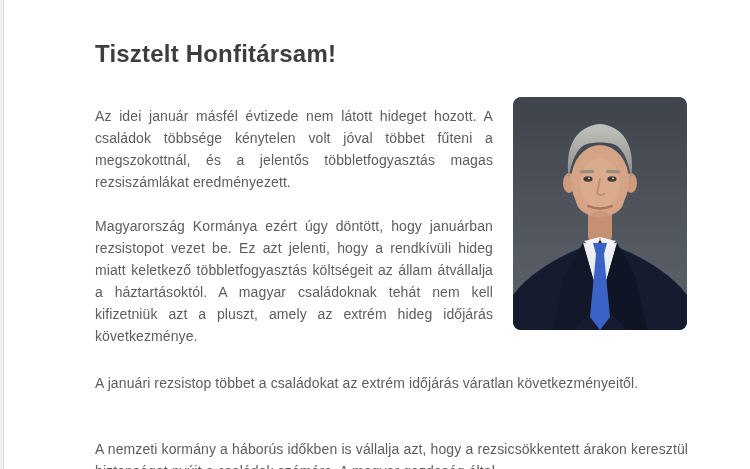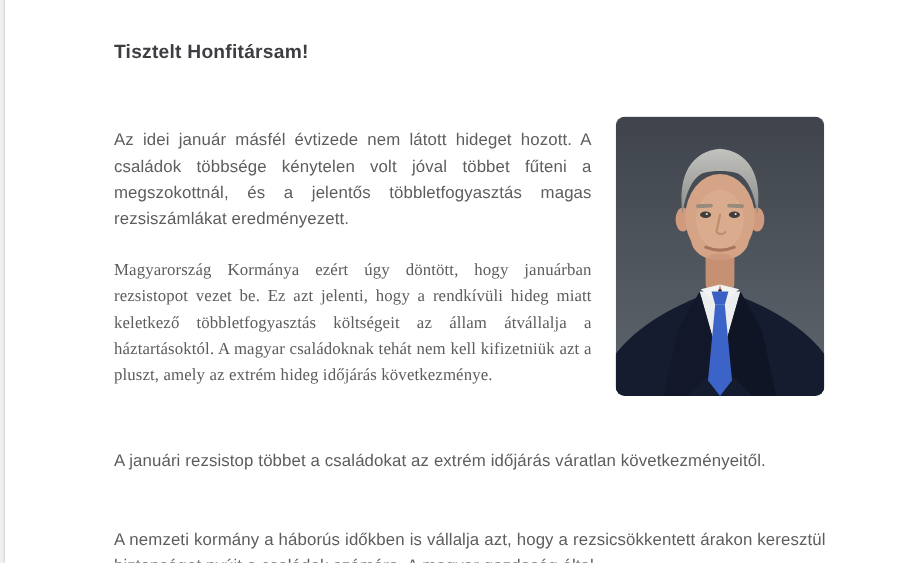--- a/index.html
+++ b/index.html
@@ -19,38 +19,38 @@
     position: absolute;
     left: 0; top: 0; bottom: 0;
     width: 3px;
     background: #eff0f2;
     border-right: 1px solid #d6d8dc;
   }
   .doc-title {
     position: absolute;
     left: 95px;
     top: 24px;
-    font-size: 16px;
+    font-size: 24px;
     font-weight: 700;
     color: #3d3e41;
     letter-spacing: 0.2px;
   }
   .para {
     position: absolute;
     left: 95px;
     font-size: 14px;
     line-height: 22px;
     color: #5c5d5f;
     text-align: justify;
     letter-spacing: 0.1px;
   }
   .para-narrow { width: 398px; }
   .para-wide   { width: 593px; }
   #para-1 { top: 91px; }
-  #para-2 { top: 201px; font-family: Liberation Serif, serif; }
+  #para-2 { top: 201px; }
   #para-3 { top: 358px; }
   #para-4 { top: 424px; }
   .portrait-frame {
     position: absolute;
     left: 513px;
     top: 97px;
     width: 174px;
     height: 233px;
     border-radius: 8px;
     overflow: hidden;

